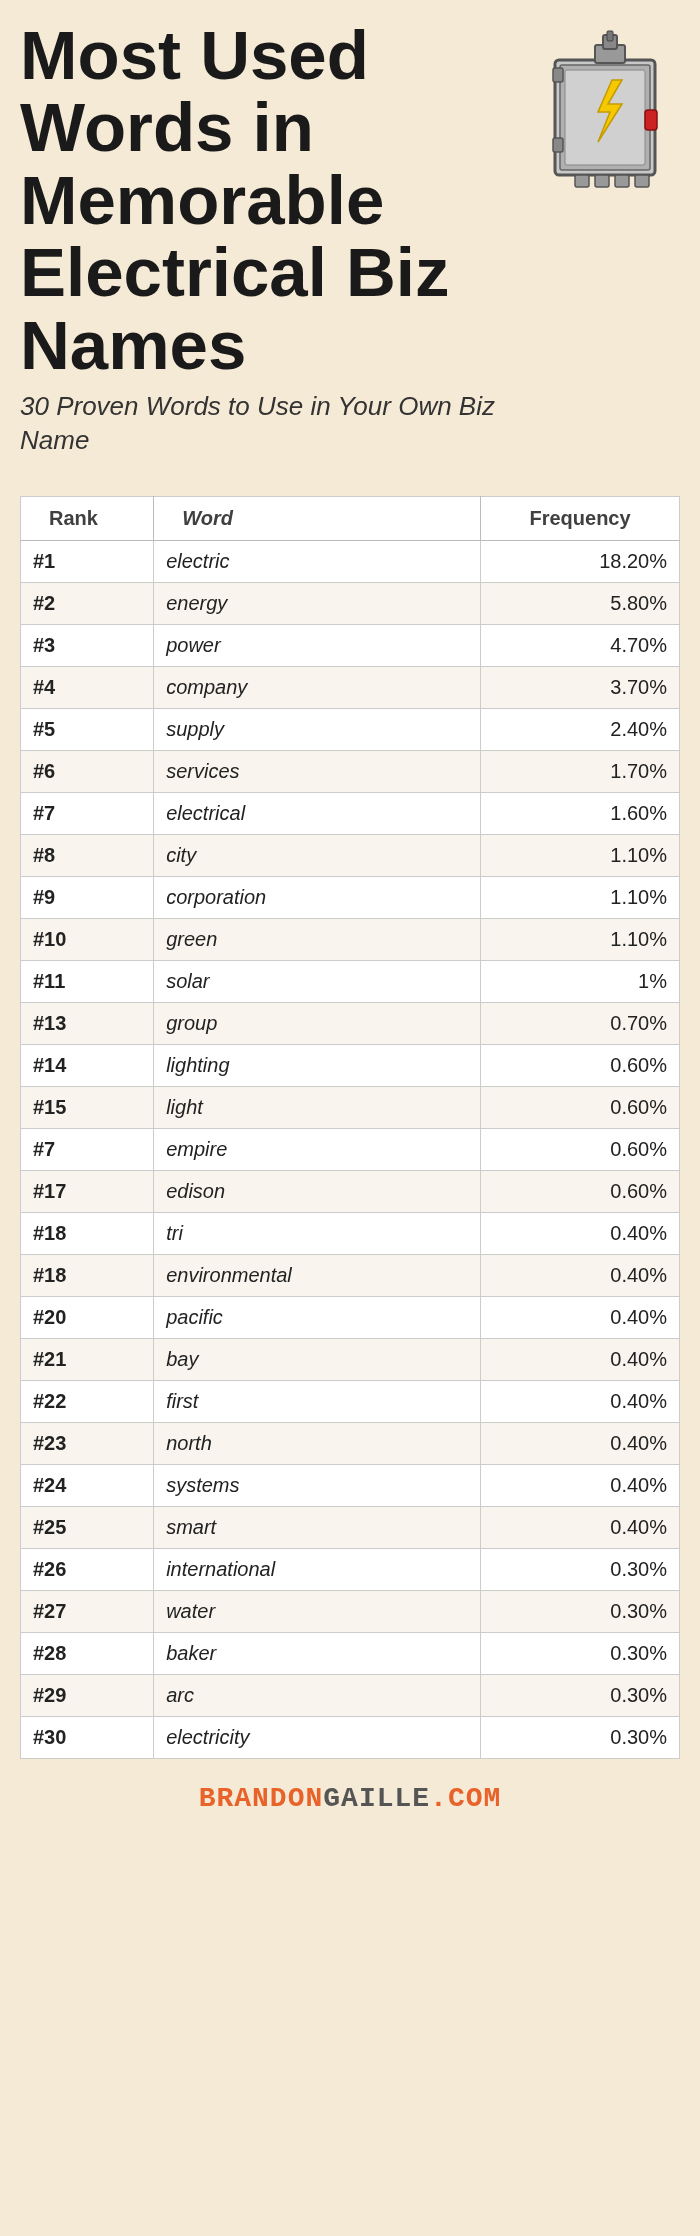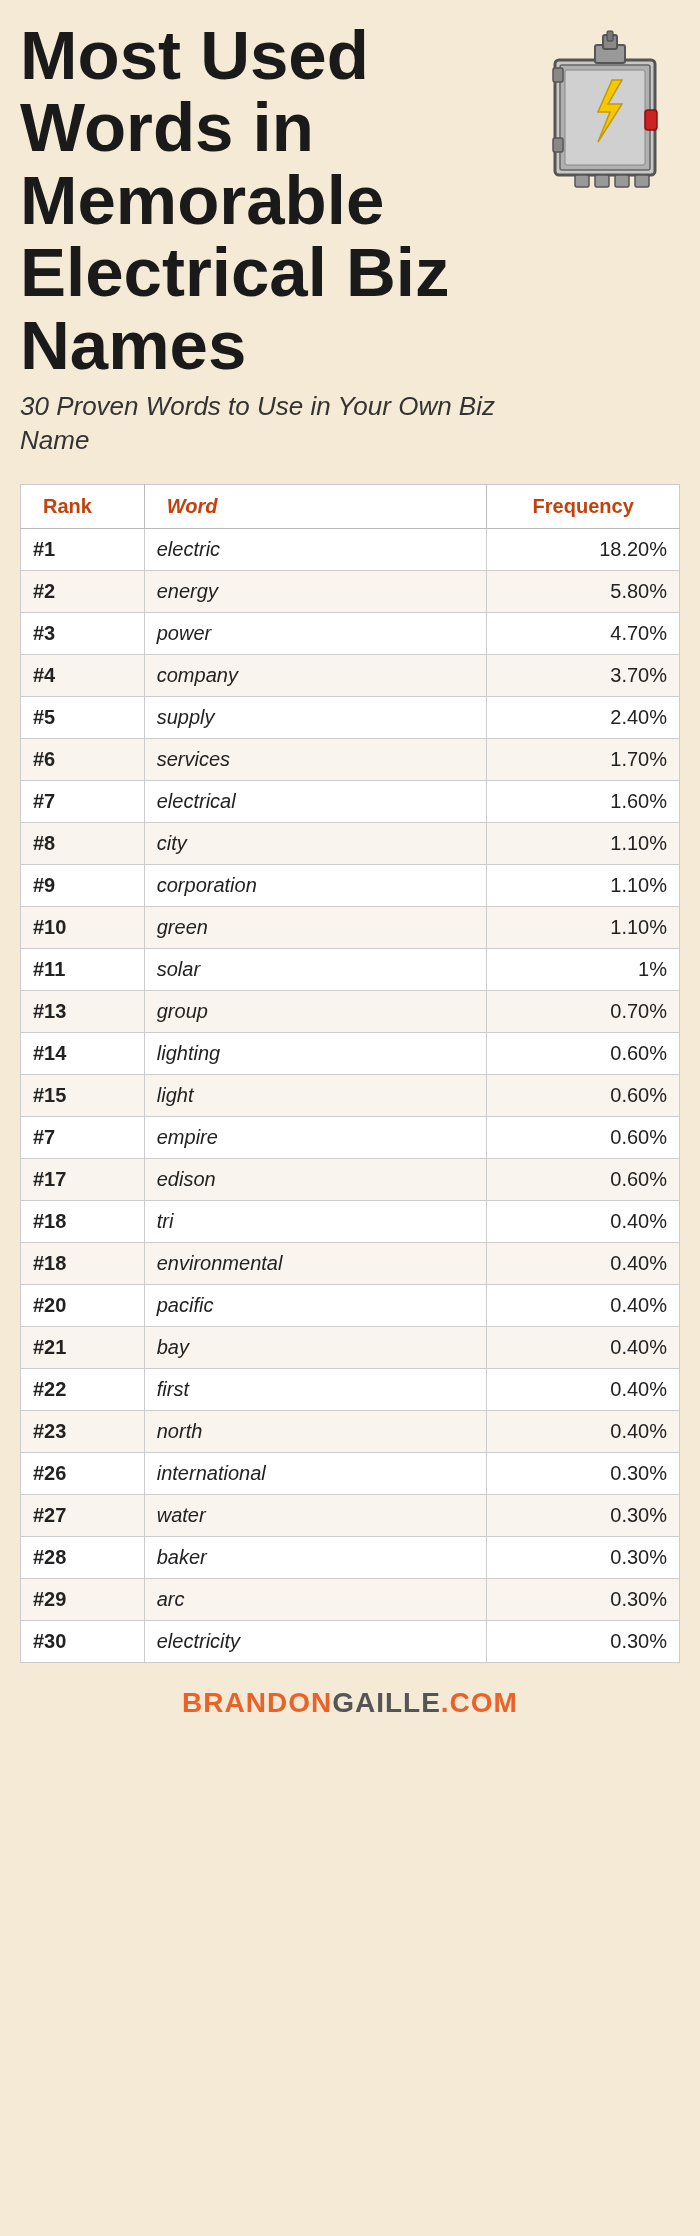--- a/index.html
+++ b/index.html
@@ -39,21 +39,21 @@
       line-height: 1.05;
       margin-bottom: 8px;
     }
 
     .subtitle {
       font-size: 26px;
       font-style: italic;
       color: #333;
       font-weight: 400;
       line-height: 1.3;
-      margin-bottom: 16px;
+      margin-bottom: 28px;
     }
 
     
     .icon-area {
       width: 160px;
       flex-shrink: 0;
       display: flex;
       align-items: flex-start;
       justify-content: flex-end;
       padding-top: 10px;
@@ -66,25 +66,25 @@
       background-color: white;
       border: 1px solid #ccc;
       margin-top: 10px;
     }
 
     .data-table thead tr {
       background-color: white;
     }
 
     .data-table th {
-      padding: 10px 22px;
+      padding: 10px 28px;
       text-align: left;
       font-size: 20px;
       font-weight: 600;
-      color: #c2410c;
+      color: #404040;
       border-bottom: 1px solid #bbb;
       border-right: 1px solid #bbb;
     }
 
     .data-table th:last-child {
       border-right: none;
       text-align: center;
     }
 
     .data-table td {
@@ -125,20 +125,21 @@
     .freq-col {
       width: 120px;
     }
 
     .footer-brand {
       text-align: center;
       margin-top: 24px;
       font-size: 28px;
       font-weight: 900;
       letter-spacing: 1px;
+      font-family: Liberation Mono, monospace;
     }
 
     .brand-highlight {
       color: #e8622a;
     }
 
     .brand-normal {
       color: #555;
     }
 
@@ -302,20 +303,30 @@
           <td class="rank-col">#22</td>
           <td class="word-col">first</td>
           <td class="freq-col">0.40%</td>
         </tr>
         <tr>
           <td class="rank-col">#23</td>
           <td class="word-col">north</td>
           <td class="freq-col">0.40%</td>
         </tr>
         <tr>
+          <td class="rank-col">#24</td>
+          <td class="word-col">systems</td>
+          <td class="freq-col">0.40%</td>
+        </tr>
+        <tr>
+          <td class="rank-col">#25</td>
+          <td class="word-col">smart</td>
+          <td class="freq-col">0.40%</td>
+        </tr>
+        <tr>
           <td class="rank-col">#26</td>
           <td class="word-col">international</td>
           <td class="freq-col">0.30%</td>
         </tr>
         <tr>
           <td class="rank-col">#27</td>
           <td class="word-col">water</td>
           <td class="freq-col">0.30%</td>
         </tr>
         <tr>

